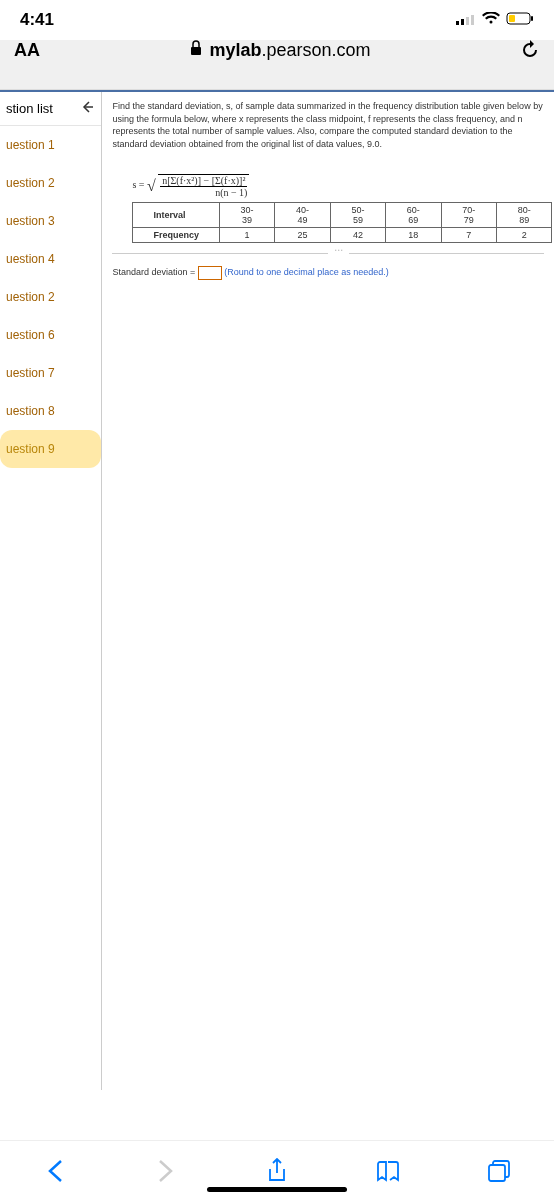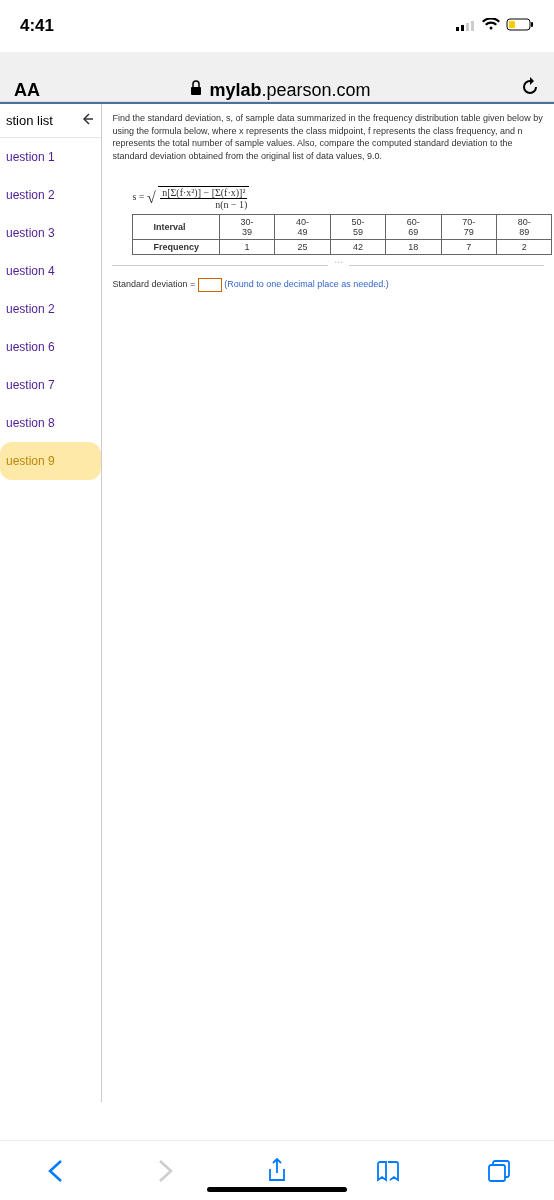--- a/index.html
+++ b/index.html
@@ -1,30 +1,30 @@
 <!DOCTYPE html>
 <html><head>
   <meta charset="utf-8">
   <style>
     * { margin: 0; padding: 0; box-sizing: border-box; }
     body { font-family: -apple-system, Helvetica, Arial, sans-serif; background: #fff; width: 554px; height: 1200px; position: relative; overflow: hidden; }
     
-    .status-bar { height: 52px; display: flex; justify-content: space-between; align-items: center; padding: 0 20px; font-weight: 600; font-size: 17px; }
+    .status-bar { height: 40px; display: flex; justify-content: space-between; align-items: center; padding: 0 20px; font-weight: 600; font-size: 17px; }
     .status-right { display: flex; align-items: center; gap: 6px; }
     
-    .browser-bar { height: 50px; background: #f0f0f0; display: flex; align-items: flex-end; padding: 0 14px; gap: 12px; border-bottom: 1px solid #ddd; }
+    .browser-bar { height: 50px; background: #f0f0f0; display: flex; align-items: flex-start; padding: 0 14px; gap: 12px; border-bottom: 1px solid #ddd; }
     .aa-btn { font-size: 18px; font-weight: 600; color: #000; }
-    .url-area { flex: 1; display: flex; align-items: center; justify-content: center; gap: 6px; font-size: 18px; color: #000; margin-top: 32px; }
+    .url-area { flex: 1; display: flex; align-items: center; justify-content: center; gap: 6px; font-size: 18px; color: #000; }
     .url-area b { font-weight: 700; }
     
     .content-area { display: flex; height: 1000px; border-top: 2px solid #4a6fa5; }
     
     .sidebar { width: 114px; border-right: 1px solid #ccc; }
     .sidebar-header { display: flex; align-items: center; justify-content: space-between; padding: 8px 6px; font-size: 13px; border-bottom: 1px solid #e5e5e5; }
-    .sidebar-item { padding: 12px 6px; font-size: 12px; color: #4c1d95; cursor: pointer; }
+    .sidebar-item { padding: 12px 6px; font-size: 12px; color: #a16207; cursor: pointer; }
     .sidebar-item.active { background: #ffe9a8; color: #b8860b; border-radius: 12px; }
     
     .main-content { flex: 1; padding: 8px 10px; font-size: 9px; color: #333; }
     .instruction-text { line-height: 1.4; margin-bottom: 24px; }
     .formula-img { margin: 4px 0 4px 20px; font-size: 10px; font-family: serif; }
     
     .data-table { border-collapse: collapse; margin: 4px 0; font-size: 9px; width: 100%; max-width: 420px; margin-left: 20px; }
     .data-table td { border: 1px solid #666; padding: 2px 20px; text-align: center; }
     .data-table .row-label { font-weight: 600; text-align: left; }
     

